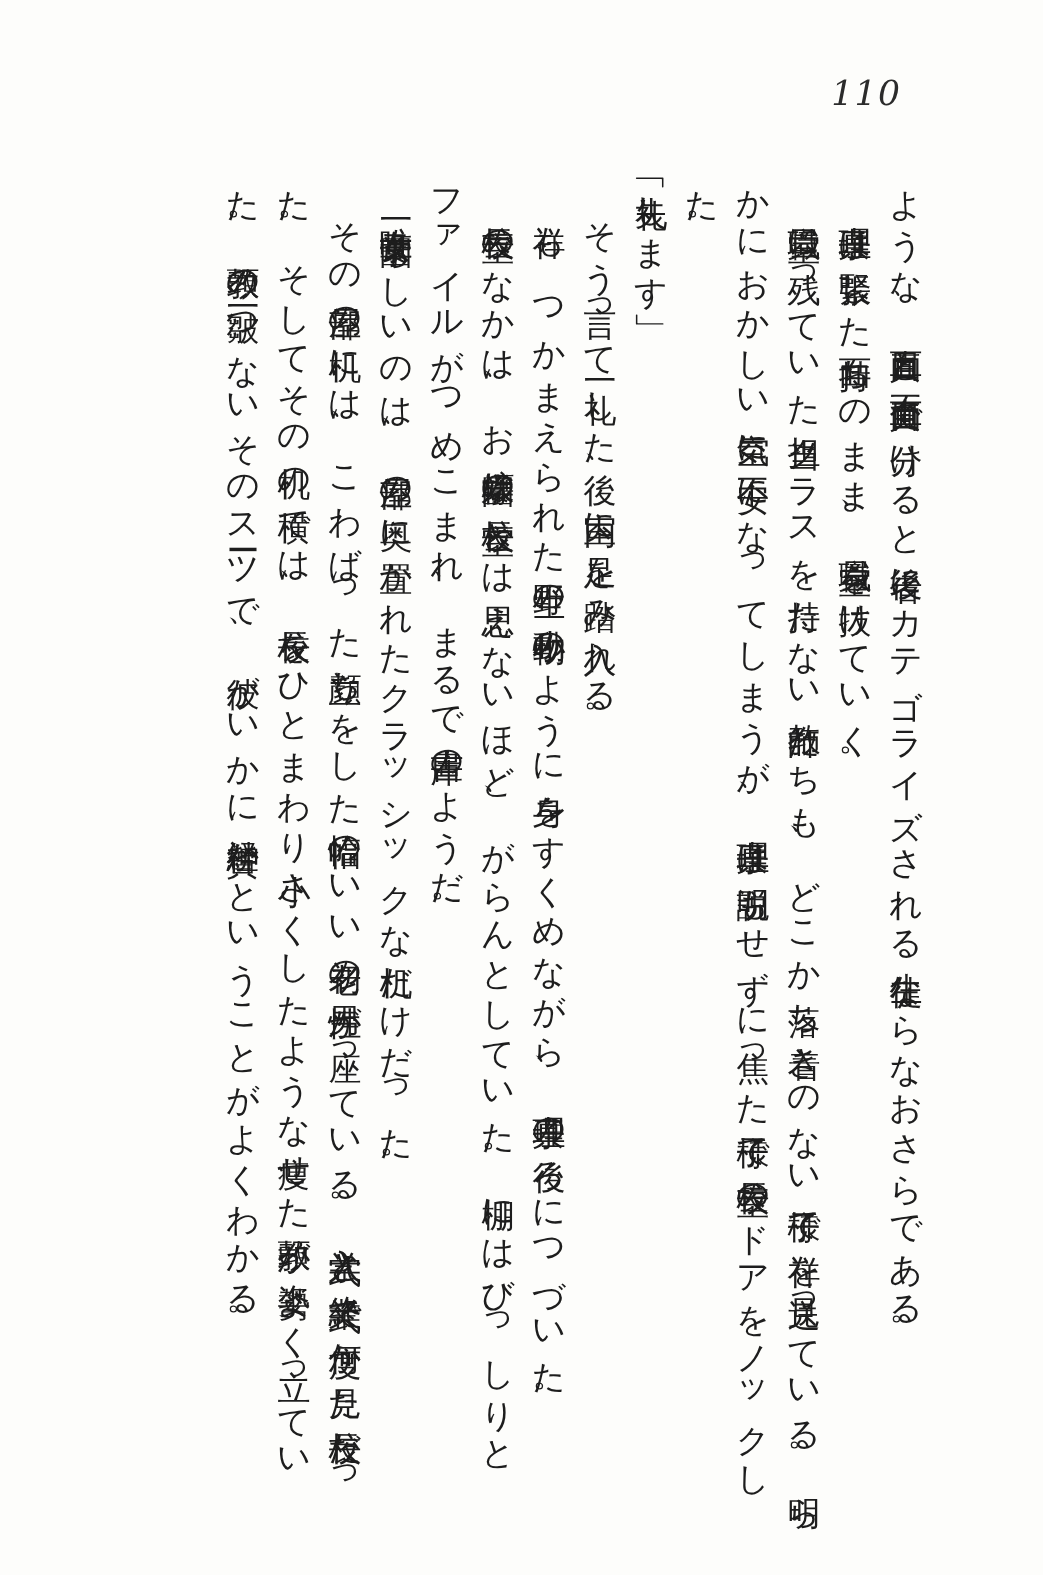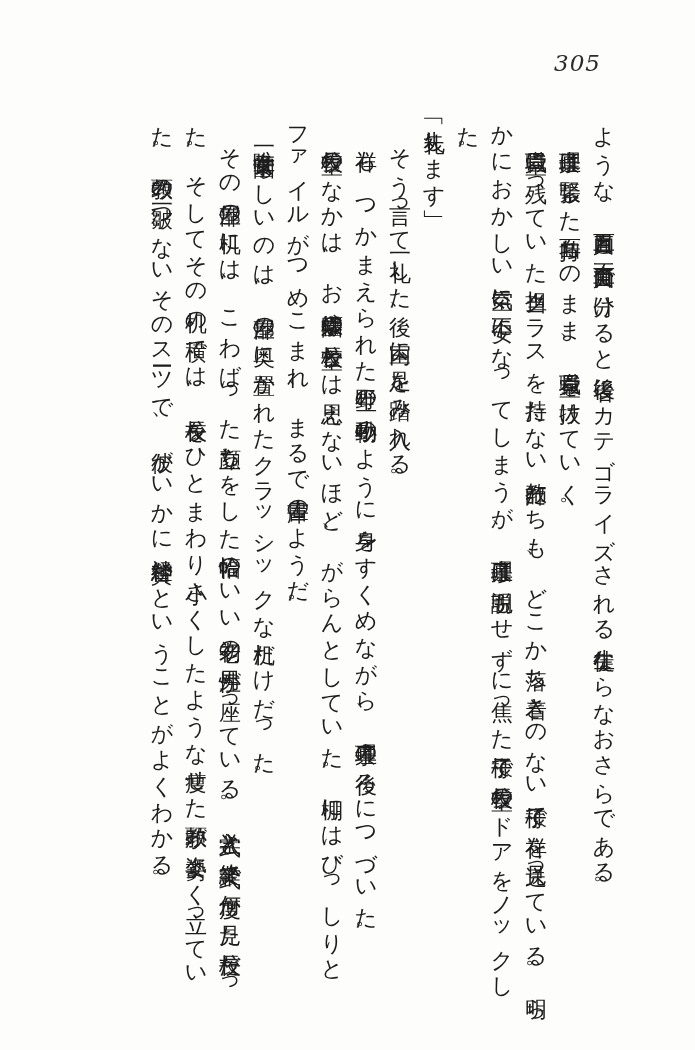--- a/index.html
+++ b/index.html
@@ -46,21 +46,21 @@
     word-break: normal;
   }
   .para.indent {
     text-indent: 1em;
   }
 </style>
 </head>
 <body>
 
 <div class="page">
-  <div class="page-number">305</div>
+  <div class="page-number">110</div>
   <div class="text-block" id="text-block">
       <p class="para">ような、真面目と不真面目で分けると後者にカテゴライズされる生徒ならなおさらである。</p>
       <p class="para indent">真理子は緊張した面持ちのまま、職員室を抜けていく。</p>
       <p class="para indent">職員室に残っていた担当クラスを持たない教師たちも、どこか落ち着きのない様子で祥を見送っている。明らかにおかしい空気に不安になってしまうが、真理子は説明もせずに焦った様子で校長室のドアをノックした。</p>
       <p class="para">「失礼します」</p>
       <p class="para indent">そう言って一礼した後、室内に足を踏み入れる。</p>
       <p class="para indent">祥も、つかまえられた野生の小動物のように身をすくめながら、真理子の後ろにつづいた。</p>
       <p class="para indent">校長室のなかは、お嬢様学園の校長室とは思えないほど、がらんとしていた。棚にはびっしりとファイルがつめこまれ、まるで書庫のようだ。</p>
       <p class="para indent">唯一女子学園らしいのは、部屋の奥に置かれたクラッシックな机だけだった。</p>
       <p class="para indent">その部屋の机には、こわばった顔立ちをした恰幅のいい初老の男性が座っている。入学式と終業式で何度か見た校長だった。そしてその机の横では、校長をひとまわり小さくしたような痩せた教頭が姿勢よく立っていた。教頭の皺一つないそのスーツで、彼がいかに神経質かということがよくわかる。</p>

